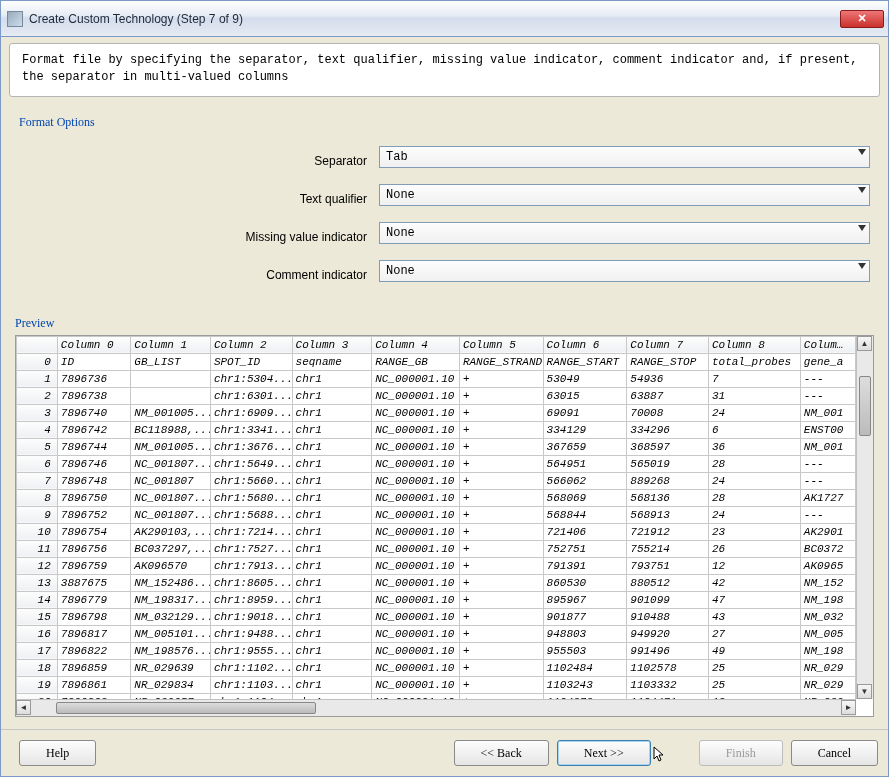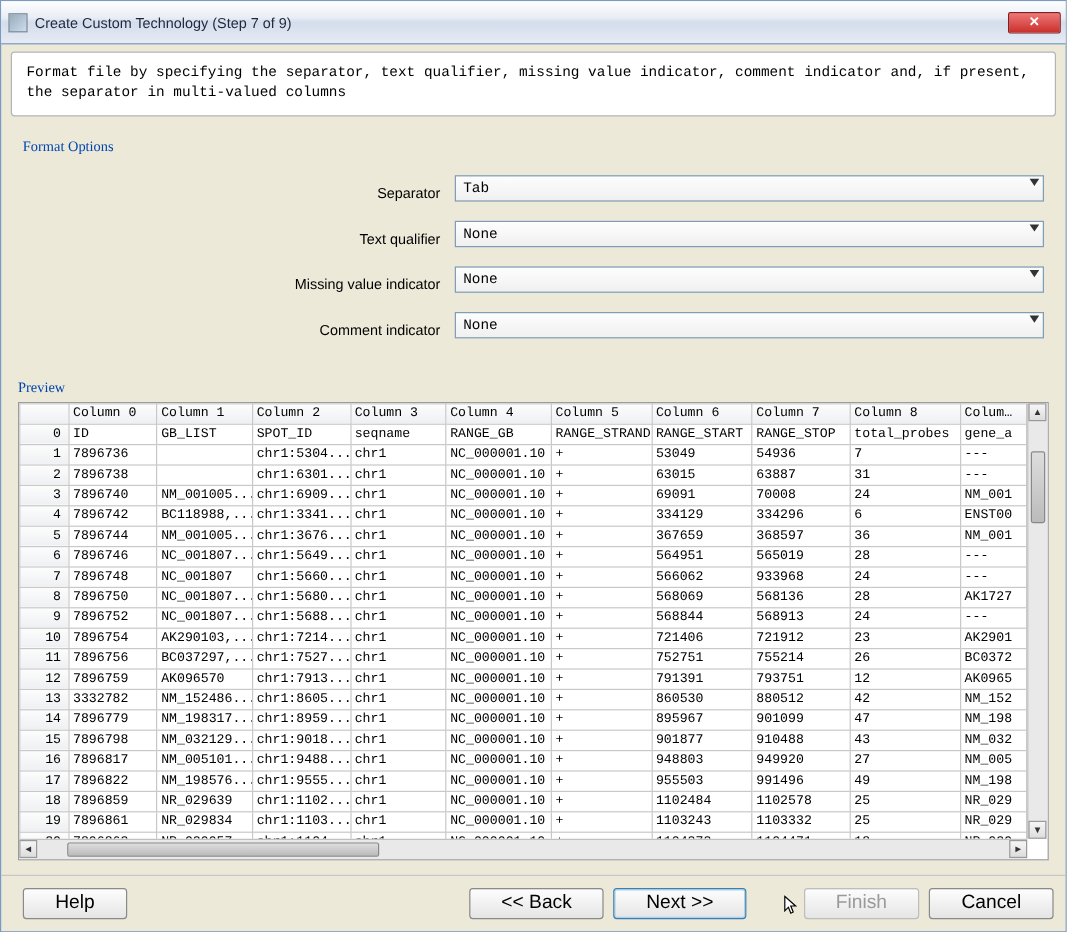--- a/index.html
+++ b/index.html
@@ -173,20 +173,21 @@
   position:absolute;
   left:0; top:0; right:17px; bottom:17px;
   overflow:hidden;
 }
 table.data {
   border-collapse: collapse;
   font-family: "Courier New", monospace;
   font-size: 11px;
   table-layout: fixed;
   width: 840px;
+  font-style: italic;
 }
 table.data th, table.data td {
   border: 1px solid #c8c8c8;
   padding: 1px 3px;
   white-space: nowrap;
   overflow: hidden;
   text-align: left;
   height: 17px;
 }
 table.data th {
@@ -216,22 +217,22 @@
   border-top: 1px solid #c6c6c6;
 }
 .button-bar .spacer { flex:1; }
 .btn {
   min-width: 70px;
   height: 26px;
   margin-left: 8px;
   border:1px solid #8a8a8a;
   border-radius:3px;
   background:linear-gradient(#fdfdfd,#e5e5e5);
-  font-family:Liberation Sans, sans-serif;
-  font-size:16px;
+  font-family:Liberation Serif, serif;
+  font-size:12px;
   cursor:pointer;
   padding: 0 26px;
 }
 .btn.default {
   border:1px solid #3c7fb1;
   box-shadow: 0 0 0 1px #a7d2f0 inset;
 }
 .btn.disabled {
   color:#9a9a9a;
   border-color:#bdbdbd;
@@ -410,21 +411,21 @@
                 </tr>
                 <tr>
                   <td class="rowh">7</td>
                   <td class="col0">7896748</td>
                   <td class="col1">NC_001807</td>
                   <td class="col2">chr1:5660...</td>
                   <td class="col3">chr1</td>
                   <td class="col4">NC_000001.10</td>
                   <td class="col5">+</td>
                   <td class="col6">566062</td>
-                  <td class="col7">933968</td>
+                  <td class="col7">889268</td>
                   <td class="col8">24</td>
                   <td class="col9">---</td>
                 </tr>
                 <tr>
                   <td class="rowh">8</td>
                   <td class="col0">7896750</td>
                   <td class="col1">NC_001807...</td>
                   <td class="col2">chr1:5680...</td>
                   <td class="col3">chr1</td>
                   <td class="col4">NC_000001.10</td>
@@ -481,21 +482,21 @@
                   <td class="col3">chr1</td>
                   <td class="col4">NC_000001.10</td>
                   <td class="col5">+</td>
                   <td class="col6">791391</td>
                   <td class="col7">793751</td>
                   <td class="col8">12</td>
                   <td class="col9">AK0965</td>
                 </tr>
                 <tr>
                   <td class="rowh">13</td>
-                  <td class="col0">3332782</td>
+                  <td class="col0">3887675</td>
                   <td class="col1">NM_152486...</td>
                   <td class="col2">chr1:8605...</td>
                   <td class="col3">chr1</td>
                   <td class="col4">NC_000001.10</td>
                   <td class="col5">+</td>
                   <td class="col6">860530</td>
                   <td class="col7">880512</td>
                   <td class="col8">42</td>
                   <td class="col9">NM_152</td>
                 </tr>

